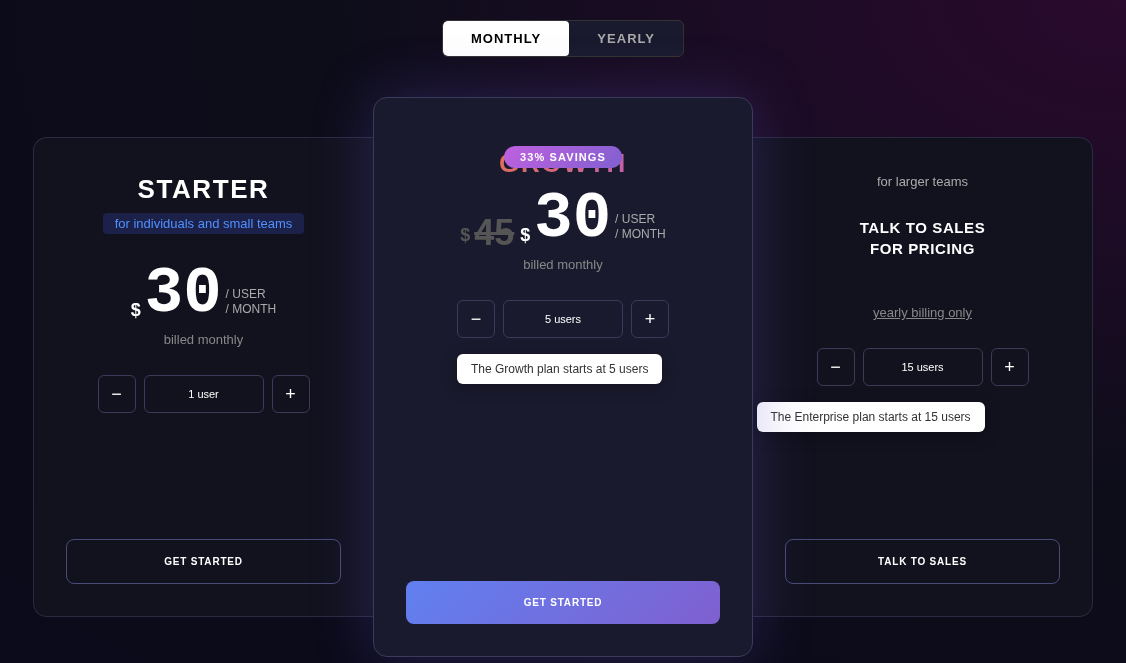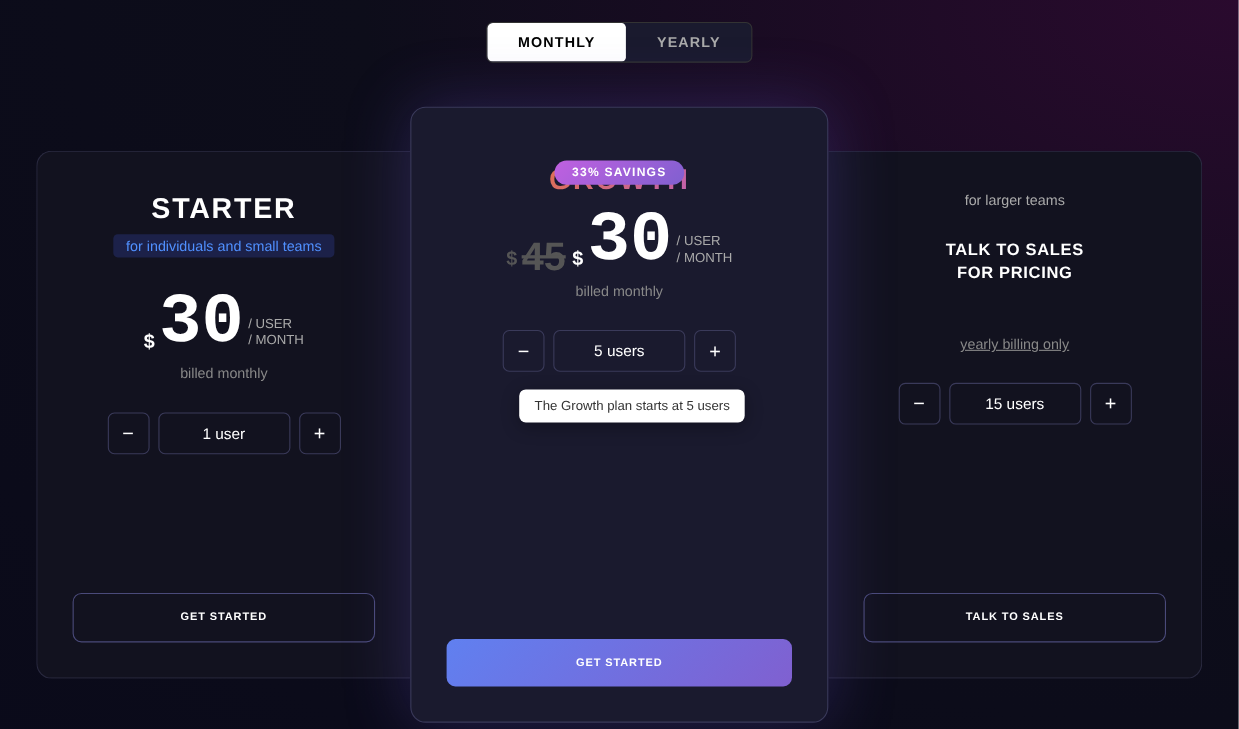--- a/index.html
+++ b/index.html
@@ -229,32 +229,32 @@
       justify-content: center;
     }
 
     .counter-display {
       width: 120px;
       height: 38px;
       background: transparent;
       border: 1px solid #3a3a5a;
       border-radius: 6px;
       color: #fff;
-      font-size: 14px;
+      font-size: 11px;
       text-align: center;
       display: flex;
       align-items: center;
       justify-content: center;
     }
 
     
     .tooltip {
       position: absolute;
       bottom: -46px;
-      left: 15px;
+      left: 0;
       background: #fff;
       color: #333;
       font-size: 12px;
       padding: 8px 14px;
       border-radius: 6px;
       white-space: nowrap;
       box-shadow: 0 4px 16px rgba(0,0,0,0.3);
       z-index: 10;
     }
 
@@ -385,20 +385,21 @@
         <span>FOR PRICING</span>
       </div>
     </div>
 
     <div class="yearly-note">yearly billing only</div>
 
     <div class="user-counter" style="position: relative;">
       <button class="counter-btn">−</button>
       <div class="counter-display">15 users</div>
       <button class="counter-btn">+</button>
+      <div class="tooltip-enterprise">The Enterprise plan starts at 15 users</div>
     </div>
 
     <div style="height: 60px;"></div>
 
     <button class="cta-btn secondary">TALK TO SALES</button>
   </div>
 
 </div>
 
 </body></html>

